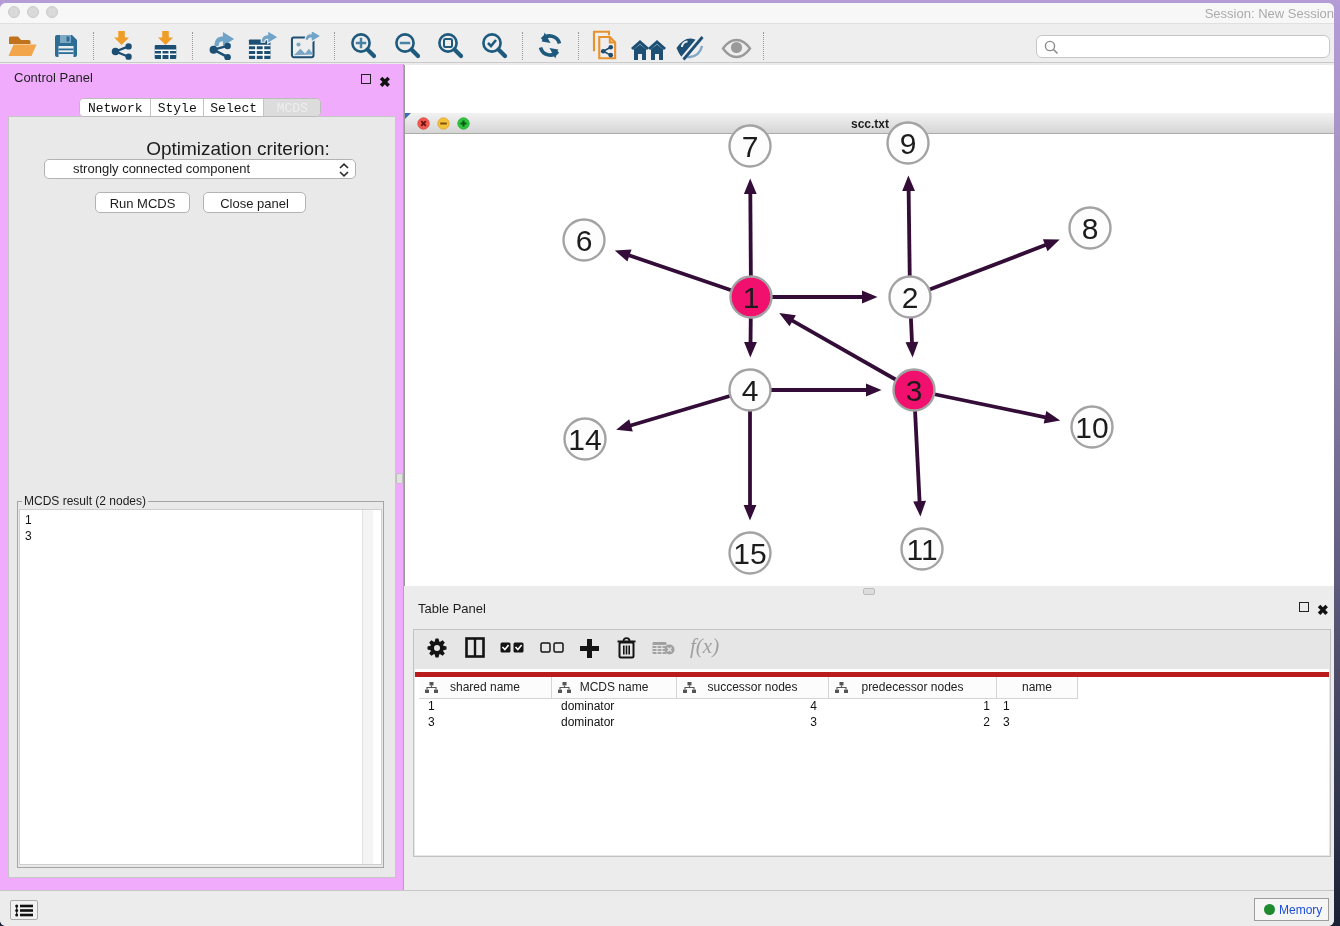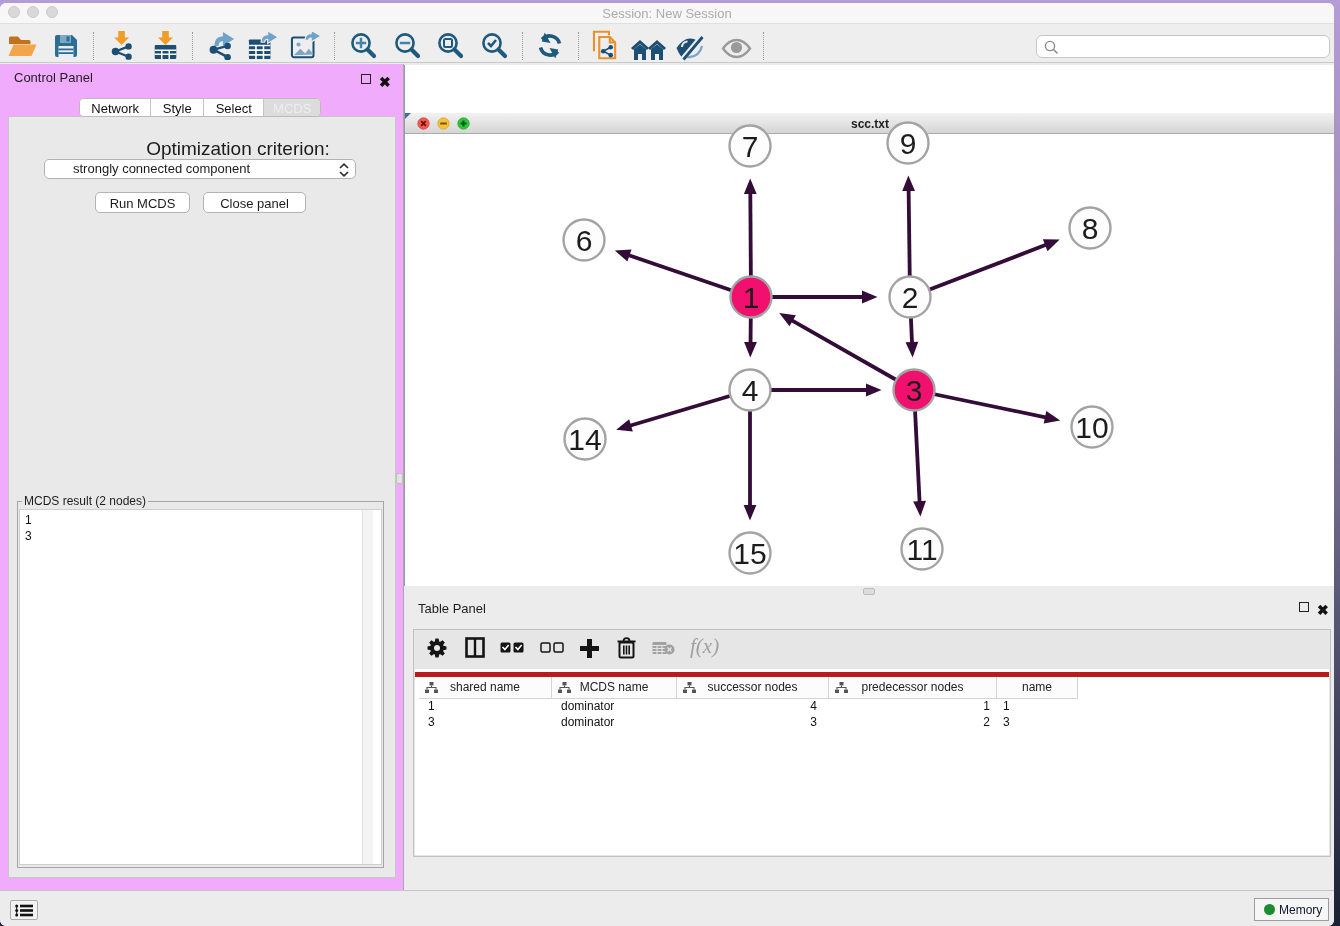--- a/index.html
+++ b/index.html
@@ -2,21 +2,21 @@
 <html><head>
 <meta charset="utf-8">
 <style>
 * { margin:0; padding:0; box-sizing:border-box; }
 html,body { width:1340px; height:926px; overflow:hidden; }
 body { font-family:"Liberation Sans", sans-serif; background:linear-gradient(180deg,#b49cd6 0%,#9b8cb4 30%,#5a5878 65%,#1b2034 100%); position:relative; }
 #win { position:absolute; left:0; top:3px; width:1334px; height:923px; background:#ececec; border-radius:6px; overflow:hidden; }
 
 #titlebar { position:absolute; left:0; top:0; width:1334px; height:20px; background:#f7f7f7; }
 .tl { position:absolute; top:3px; width:12px; height:12px; border-radius:50%; background:#d9d9d9; border:1px solid #c9c9c9; }
-#ttext { position:absolute; top:3px; left:0; width:1334px; text-align:center; font-size:13px; color:#ababab; }
+#ttext { position:absolute; top:3px; left:0; width:1334px; text-align:right; font-size:13px; color:#ababab; }
 
 #toolbar { position:absolute; left:0; top:20px; width:1334px; height:40px; background:#eeeeee; border-top:1px solid #e0e0e0; border-bottom:1px solid #c9c9c9; }
 .tsep { position:absolute; top:8px; height:28px; width:1px; border-left:1px dotted #9a9a9a; }
 .ticon { position:absolute; top:0; }
 #searchbox { position:absolute; left:1036px; top:11px; width:294px; height:23px; background:#fff; border:1px solid #c6c6c6; border-radius:6px; }
 
 #cpanel { position:absolute; left:0; top:61px; width:404px; height:829px; background:#f0abfc; border-right:1px solid #a9a9a9; }
 #cphead { position:absolute; left:14px; top:6px; font-size:13px; color:#1e1e1e; }
 .tabs { position:absolute; display:flex; border:1px solid #bbbbbb; border-radius:5px; background:#fff; overflow:hidden; }
 .tabs .tab { font-size:13px; color:#111; text-align:center; padding-top:2px; border-right:1px solid #c4c4c4; background:#fff; height:100%; }
@@ -44,21 +44,21 @@
 .hcell { position:absolute; top:0; height:22px; border-right:1px solid #d4d4d4; border-bottom:1px solid #d4d4d4; box-sizing:border-box; font-size:12px; color:#222; text-align:center; line-height:21px; background:#fcfcfc; }
 #hrow { position:absolute; left:0; top:3px; width:914px; height:22px; border-top:5px solid #b91c1c; }
 .trow { position:absolute; font-size:12px; color:#111; height:16px; line-height:16px; }
 
 
 .hico { position:absolute; top:5px; }
 .flico { display:inline-block; width:10px; height:10px; border:1.6px solid #222; }
 .clico { font-size:14px; font-weight:bold; color:#111; margin-left:8px; line-height:14px; margin-top:1px; }
 #statusbar { position:absolute; left:0; top:887px; width:1334px; height:36px; background:#ececec; border-top:1px solid #c6c6c6; }
 #listbtn { position:absolute; left:10px; top:9px; width:28px; height:20px; background:#f2f2f2; border:1px solid #ababab; border-radius:2px; }
-#membtn { position:absolute; left:1254px; top:7px; width:75px; height:23px; background:#f6f6f6; border:1px solid #9c9c9c; font-size:12px; color:#0f172a; }
+#membtn { position:absolute; left:1254px; top:7px; width:75px; height:23px; background:#f6f6f6; border:1px solid #9c9c9c; font-size:12px; color:#1d4ed8; }
 </style>
 </head>
 <body>
 <div id="win">
   <div id="titlebar">
     <div class="tl" style="left:8px"></div>
     <div class="tl" style="left:27px"></div>
     <div class="tl" style="left:46px"></div>
     <div id="ttext">Session: New Session</div>
   </div>
@@ -205,21 +205,21 @@
     </div>
   </div>
   <div id="cpanel">
     <div id="cphead">Control Panel</div>
     <div style="position:absolute;left:361px;top:10px;display:flex;align-items:flex-start;">
         <span class="flico"></span>
         <span class="clico">✖</span>
       </div>
     <div style="position:absolute;left:396px;top:409px;width:7px;height:11px;background:#e2e2e2;border:1px solid #c0c0c0;border-radius:2px;"></div>
     <div id="cpcontent"></div>
-    <div class="tabs" style="left:79px; top:34px; width:242px; height:19px;">
+    <div class="tabs" style="left:79px; top:34px; width:242px; height:19px;font-family:Liberation Mono, monospace;">
       <div class="tab" style="width:72px;">Network</div>
       <div class="tab" style="width:53px;">Style</div>
       <div class="tab" style="width:61px;">Select</div>
       <div class="tab sel" style="width:56px;">MCDS</div>
     </div>
     <div id="optlabel">Optimization criterion:</div>
     <div id="dropdown">strongly connected component
       <svg width="10" height="14" style="position:absolute; right:6px; top:3px;" viewBox="0 0 10 14">
         <path d="M1,5 L5,1.2 L9,5 M1,9 L5,12.8 L9,9" fill="none" stroke="#2d2d2d" stroke-width="1.7"></path>
       </svg>

